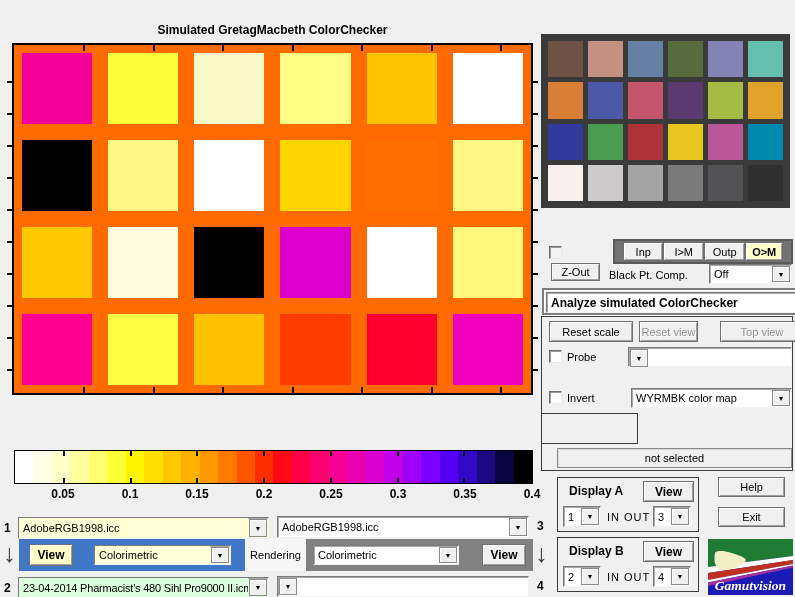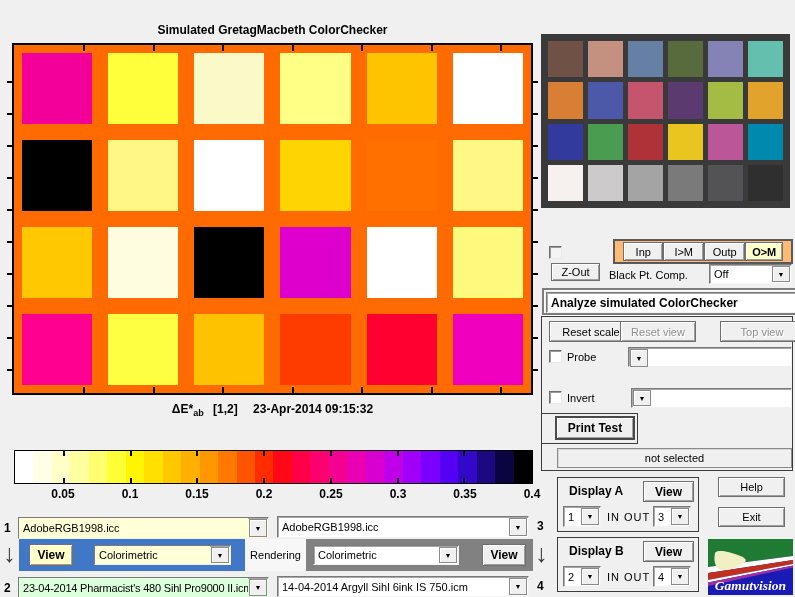--- a/index.html
+++ b/index.html
@@ -53,21 +53,21 @@
   .numlbl{font-weight:bold;font-size:12px;}
 
   .bluepanel{background:#4077C6;}
   .graypanel{background:#818181;}
   .slot-yellow{background:#FFFFD8;}
   .slot-green{background:#DCFFDC;}
   .face-yellow{background:#FFFFC8;}
   .sunken-bar{background:#F0F0F0;border:1px solid #8a8a8a;box-shadow:inset 1px 1px 0 #d8d8d8;
               display:flex;align-items:center;justify-content:center;}
   .frame3d{border:2px solid #7c7c7c;box-shadow:1px 1px 0 #ffffff,inset 1px 1px 0 #ffffff;background:#F0F0F0;}
-  .btnpanel{border:2px solid #5a5a5a;background:#fdba74;display:flex;align-items:center;justify-content:space-between;padding:2px 8px;}
+  .btnpanel{border:2px solid #5a5a5a;background:#737373;display:flex;align-items:center;justify-content:space-between;padding:2px 8px;}
   .disabled-text{color:#8f8f8f;margin-top:41px;}
 </style>
 </head>
 <body>
 
 <div id="app">
 
   <div class="abs b" style="left:12px;top:23px;width:521px;text-align:center;font-size:12px;">Simulated GretagMacbeth ColorChecker</div>
 
   <div id="plot" class="abs" style="left:12px;top:43px;width:521px;height:352px;position:absolute;">
@@ -126,25 +126,20 @@
       <div class="tick" style="top: 228px; width: 7px; height: 2px; left: -7px;"></div>
       <div class="tick" style="top: 228px; width: 7px; height: 2px; right: -7px;"></div>
       <div class="tick" style="top: 260px; width: 7px; height: 2px; left: -7px;"></div>
       <div class="tick" style="top: 260px; width: 7px; height: 2px; right: -7px;"></div>
       <div class="tick" style="top: 292px; width: 7px; height: 2px; left: -7px;"></div>
       <div class="tick" style="top: 292px; width: 7px; height: 2px; right: -7px;"></div>
       <div class="tick" style="top: 324px; width: 7px; height: 2px; left: -7px;"></div>
       <div class="tick" style="top: 324px; width: 7px; height: 2px; right: -7px;"></div>
     </div>
 
-  <div class="abs" style="left:12px;top:402px;width:521px;text-align:center;font-size:12px;">
-    <span class="b">ΔE*</span><sub class="b" style="font-size:9px;">ab</sub>
-    <span class="b" style="margin-left:6px;">[1,2]</span>
-    <span class="b" style="margin-left:12px;">23-Apr-2014 09:15:32</span>
-  </div>
 
   <div id="colorbar" class="abs" style="left: 14px; top: 450px; width: 519px; height: 34px; background: linear-gradient(90deg, rgb(255, 255, 255) 0%, rgb(255, 255, 255) 3.57%, rgb(255, 255, 232) 3.57%, rgb(255, 255, 232) 7.14%, rgb(255, 255, 200) 7.14%, rgb(255, 255, 200) 10.71%, rgb(255, 255, 160) 10.71%, rgb(255, 255, 160) 14.29%, rgb(255, 255, 112) 14.29%, rgb(255, 255, 112) 17.86%, rgb(255, 255, 56) 17.86%, rgb(255, 255, 56) 21.43%, rgb(255, 245, 0) 21.43%, rgb(255, 245, 0) 25%, rgb(255, 224, 0) 25%, rgb(255, 224, 0) 28.57%, rgb(255, 200, 0) 28.57%, rgb(255, 200, 0) 32.14%, rgb(255, 176, 0) 32.14%, rgb(255, 176, 0) 35.71%, rgb(255, 152, 0) 35.71%, rgb(255, 152, 0) 39.29%, rgb(255, 120, 0) 39.29%, rgb(255, 120, 0) 42.86%, rgb(255, 84, 0) 42.86%, rgb(255, 84, 0) 46.43%, rgb(255, 44, 0) 46.43%, rgb(255, 44, 0) 50%, rgb(255, 8, 24) 50%, rgb(255, 8, 24) 53.57%, rgb(255, 0, 72) 53.57%, rgb(255, 0, 72) 57.14%, rgb(252, 0, 112) 57.14%, rgb(252, 0, 112) 60.71%, rgb(244, 0, 146) 60.71%, rgb(244, 0, 146) 64.29%, rgb(232, 0, 178) 64.29%, rgb(232, 0, 178) 67.86%, rgb(216, 0, 208) 67.86%, rgb(216, 0, 208) 71.43%, rgb(192, 0, 232) 71.43%, rgb(192, 0, 232) 75%, rgb(160, 0, 248) 75%, rgb(160, 0, 248) 78.57%, rgb(124, 0, 255) 78.57%, rgb(124, 0, 255) 82.14%, rgb(84, 0, 244) 82.14%, rgb(84, 0, 244) 85.71%, rgb(52, 8, 200) 85.71%, rgb(52, 8, 200) 89.29%, rgb(28, 8, 128) 89.29%, rgb(28, 8, 128) 92.86%, rgb(10, 4, 64) 92.86%, rgb(10, 4, 64) 96.43%, rgb(0, 0, 0) 96.43%, rgb(0, 0, 0) 100%);">
       <div class="tick" style="left: calc(9.44% - 1px); width: 2px; height: 5px; top: 0px;"></div>
       <div class="tick" style="left: calc(9.44% - 1px); width: 2px; height: 5px; bottom: 0px;"></div>
       <div class="tick" style="left: calc(22.35% - 1px); width: 2px; height: 5px; top: 0px;"></div>
       <div class="tick" style="left: calc(22.35% - 1px); width: 2px; height: 5px; bottom: 0px;"></div>
       <div class="tick" style="left: calc(35.26% - 1px); width: 2px; height: 5px; top: 0px;"></div>
       <div class="tick" style="left: calc(35.26% - 1px); width: 2px; height: 5px; bottom: 0px;"></div>
       <div class="tick" style="left: calc(48.17% - 1px); width: 2px; height: 5px; top: 0px;"></div>
       <div class="tick" style="left: calc(48.17% - 1px); width: 2px; height: 5px; bottom: 0px;"></div>
@@ -218,38 +213,38 @@
   <div class="abs frame3d" style="left:542px;top:288px;width:289px;height:27px;padding:2px;">
     <div class="combo" style="height:100%;font-weight:bold;font-size:12px;">
       <span class="combo-text">Analyze simulated ColorChecker</span>
       <span class="combo-arrow"></span>
     </div>
   </div>
 
   <div class="abs groupbox" style="left:541px;top:316px;width:252px;height:155px;"></div>
 
   <div class="abs btn" style="left:549px;top:321px;width:84px;height:21px;">Reset scale</div>
-  <div class="abs btn disabled" style="left:620px;top:321px;width:76px;height:21px;">Reset view</div>
+  <div class="abs btn disabled" style="left:639px;top:321px;width:59px;height:21px;">Reset view</div>
   <div class="abs btn disabled" style="left:720px;top:321px;width:84px;height:21px;">Top view</div>
 
   <span class="abs checkbox" style="left:549px;top:350px;"></span>
   <span class="abs lbl" style="left:567px;top:351px;">Probe</span>
   <div class="abs combo" style="left:628px;top:347px;width:164px;height:20px;flex-direction:column;">
     <span class="combo-text">Delta-E*ab</span>
     <span class="combo-arrow"></span>
   </div>
 
   <span class="abs checkbox" style="left:549px;top:391px;"></span>
   <span class="abs lbl" style="left:567px;top:392px;">Invert</span>
   <div class="abs combo" style="left:631px;top:388px;width:161px;height:20px;">
+    <span class="combo-text">WYRMBK color map</span>
     <span class="combo-arrow"></span>
   </div>
 
   <div class="abs groupbox" style="left:541px;top:413px;width:97px;height:31px;"></div>
-  <div class="abs btn bold defbtn" style="left:555px;top:416px;width:80px;height:24px;font-size:12px;">Print Test</div>
 
   <div class="abs sunken-bar" style="left:557px;top:448px;width:235px;height:20px;">not selected</div>
 
   <div class="abs groupbox" style="left:557px;top:477px;width:142px;height:55px;position:absolute;">
     <span class="abs b" style="left:11px;top:6px;font-size:12px;">Display A</span>
     <div class="abs btn bold" style="left:85px;top:3px;width:51px;height:21px;font-size:12px;">View</div>
     <div class="abs combo" style="left:5px;top:28px;width:38px;height:21px;">
       <span class="combo-text">1</span>
       <span class="combo-arrow"></span>
     </div>
@@ -322,18 +317,17 @@
   </div>
 
   <span class="abs downarrow" style="left:535px;top:541px;">↓</span>
 
   <span class="abs numlbl" style="left:4px;top:581px;">2</span>
   <div class="abs combo slot-green" style="left:18px;top:577px;width:251px;height:21px;">
     <span class="combo-text slot-green" style="letter-spacing:-0.2px;">23-04-2014 Pharmacist's 480 Sihl Pro9000 II.icm</span>
     <span class="combo-arrow"></span>
   </div>
   <div class="abs combo" style="left:277px;top:576px;width:252px;height:21px;">
-    <span class="combo-text">14-04-2014 Argyll Sihl 6ink IS 750.icm</span>
     <span class="combo-arrow"></span>
   </div>
   <span class="abs numlbl" style="left:537px;top:579px;">4</span>
 
 </div>
 
 </body></html>

